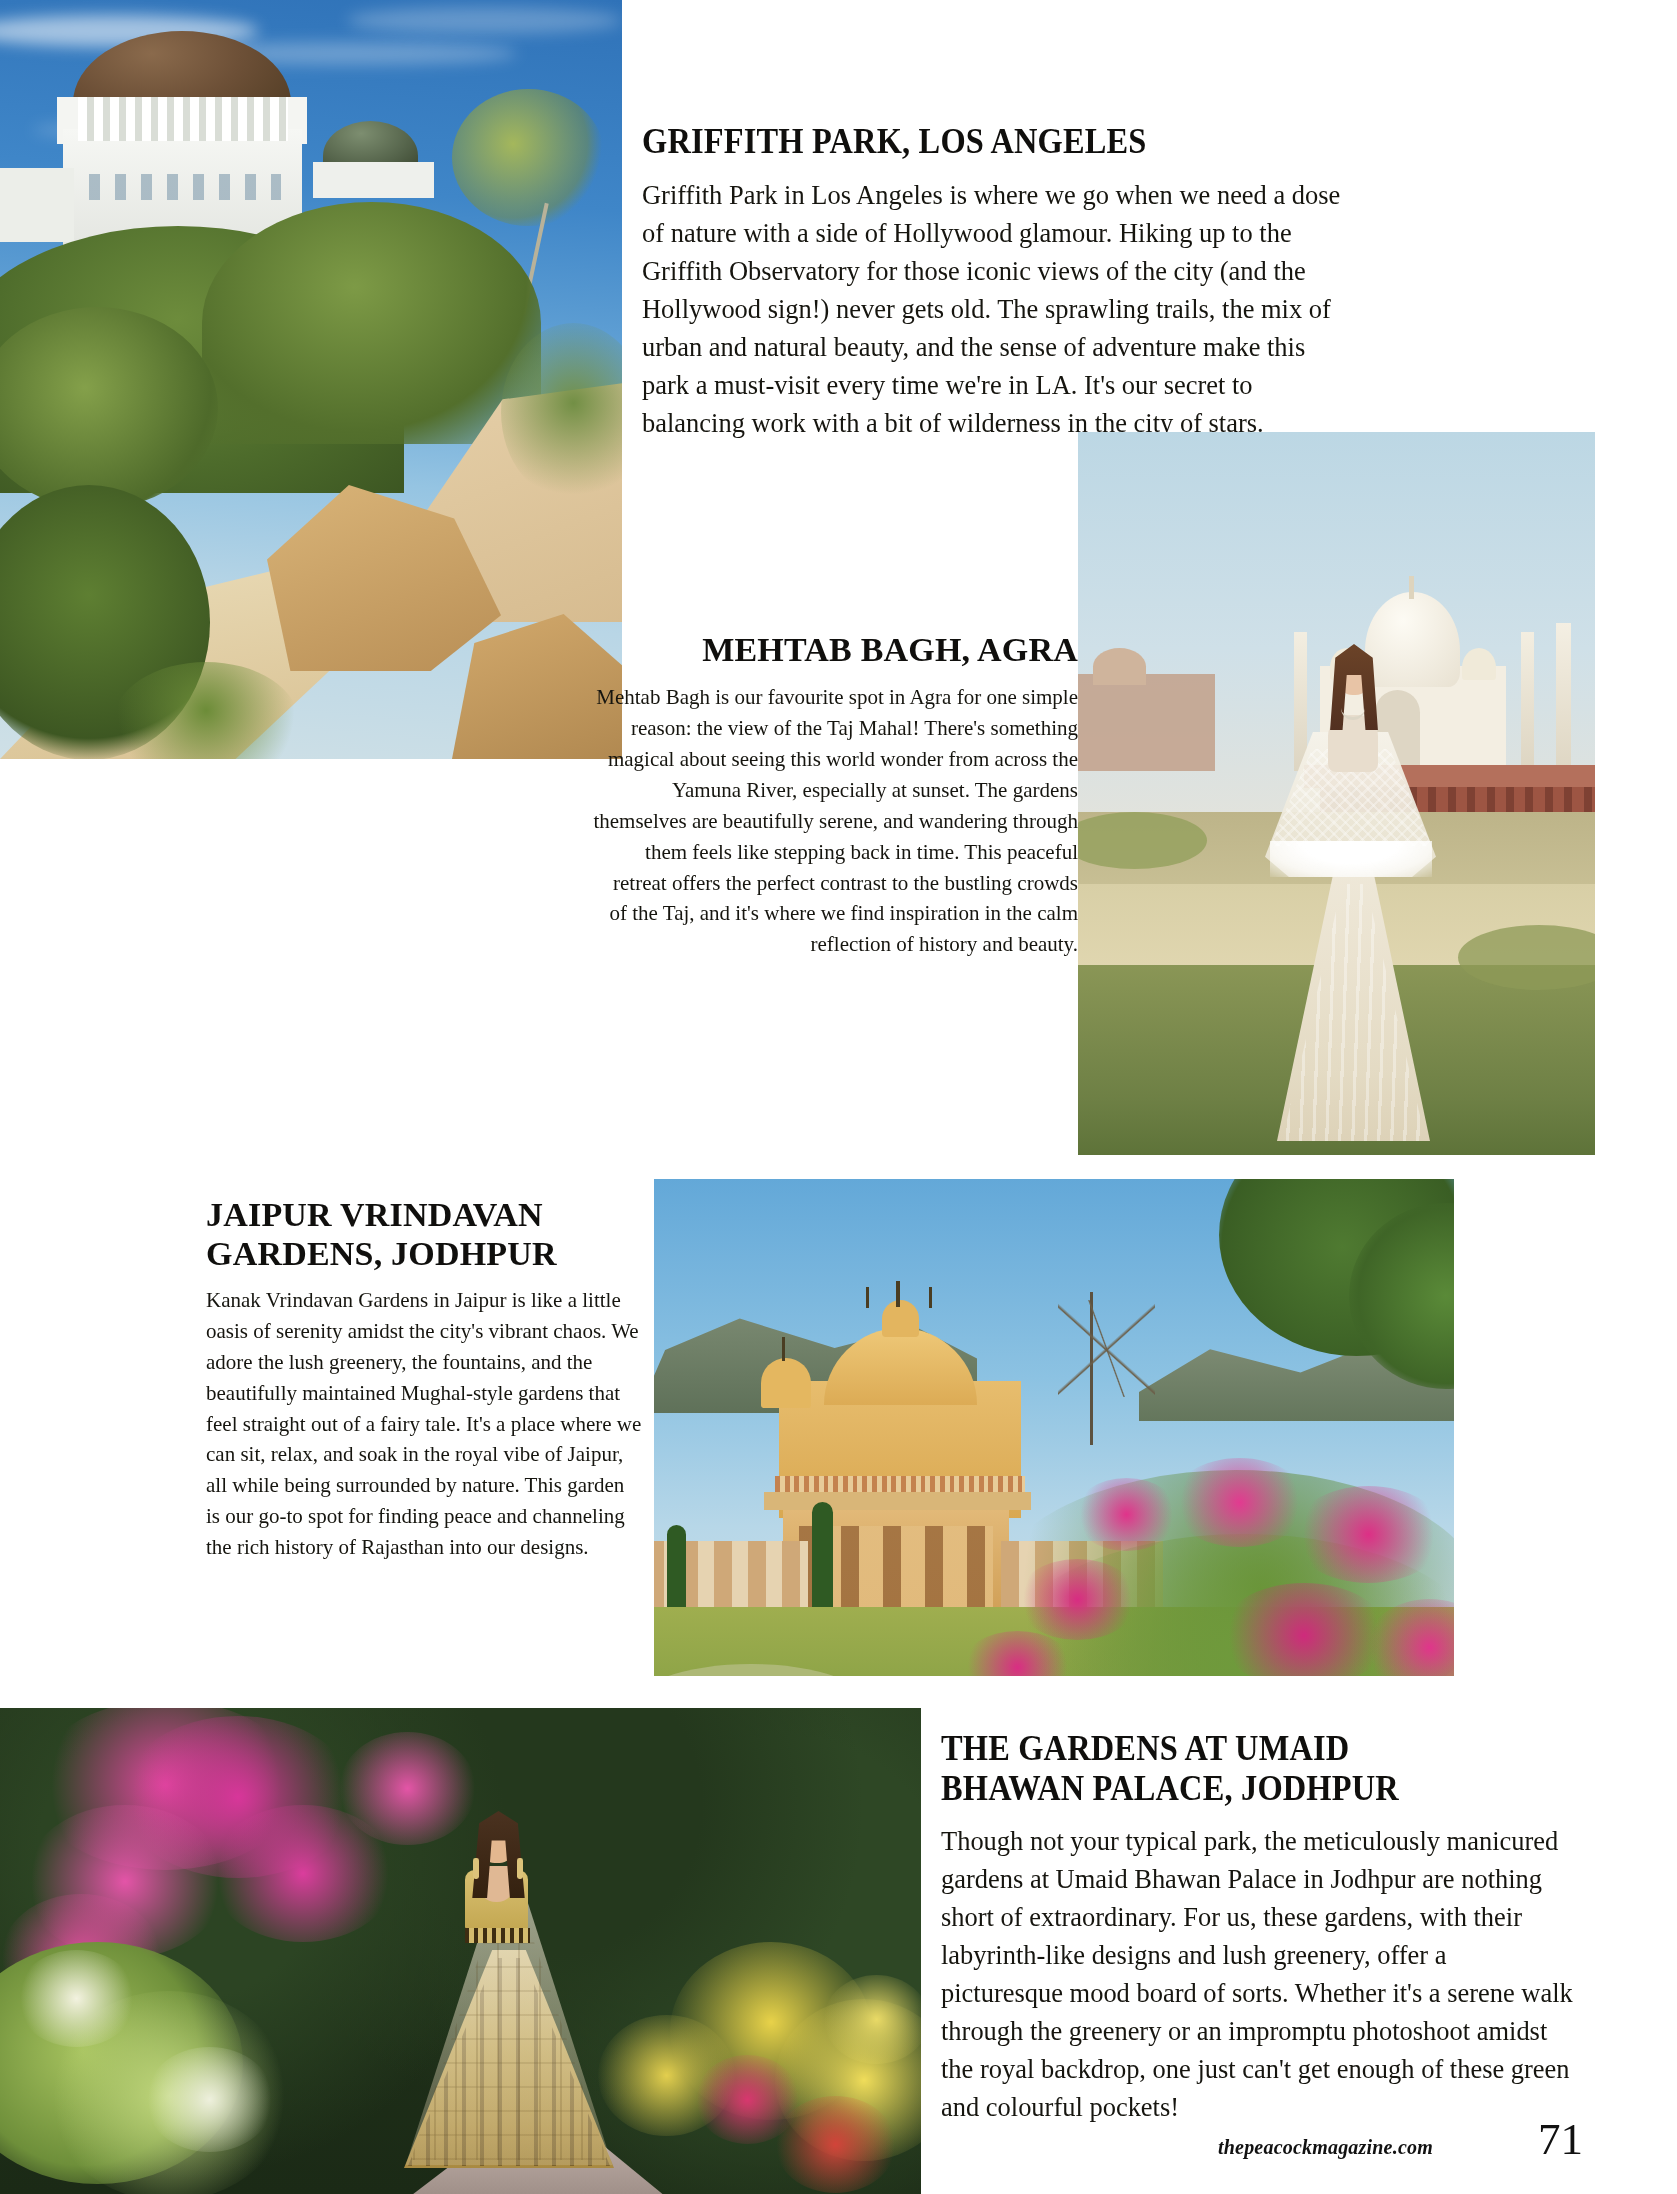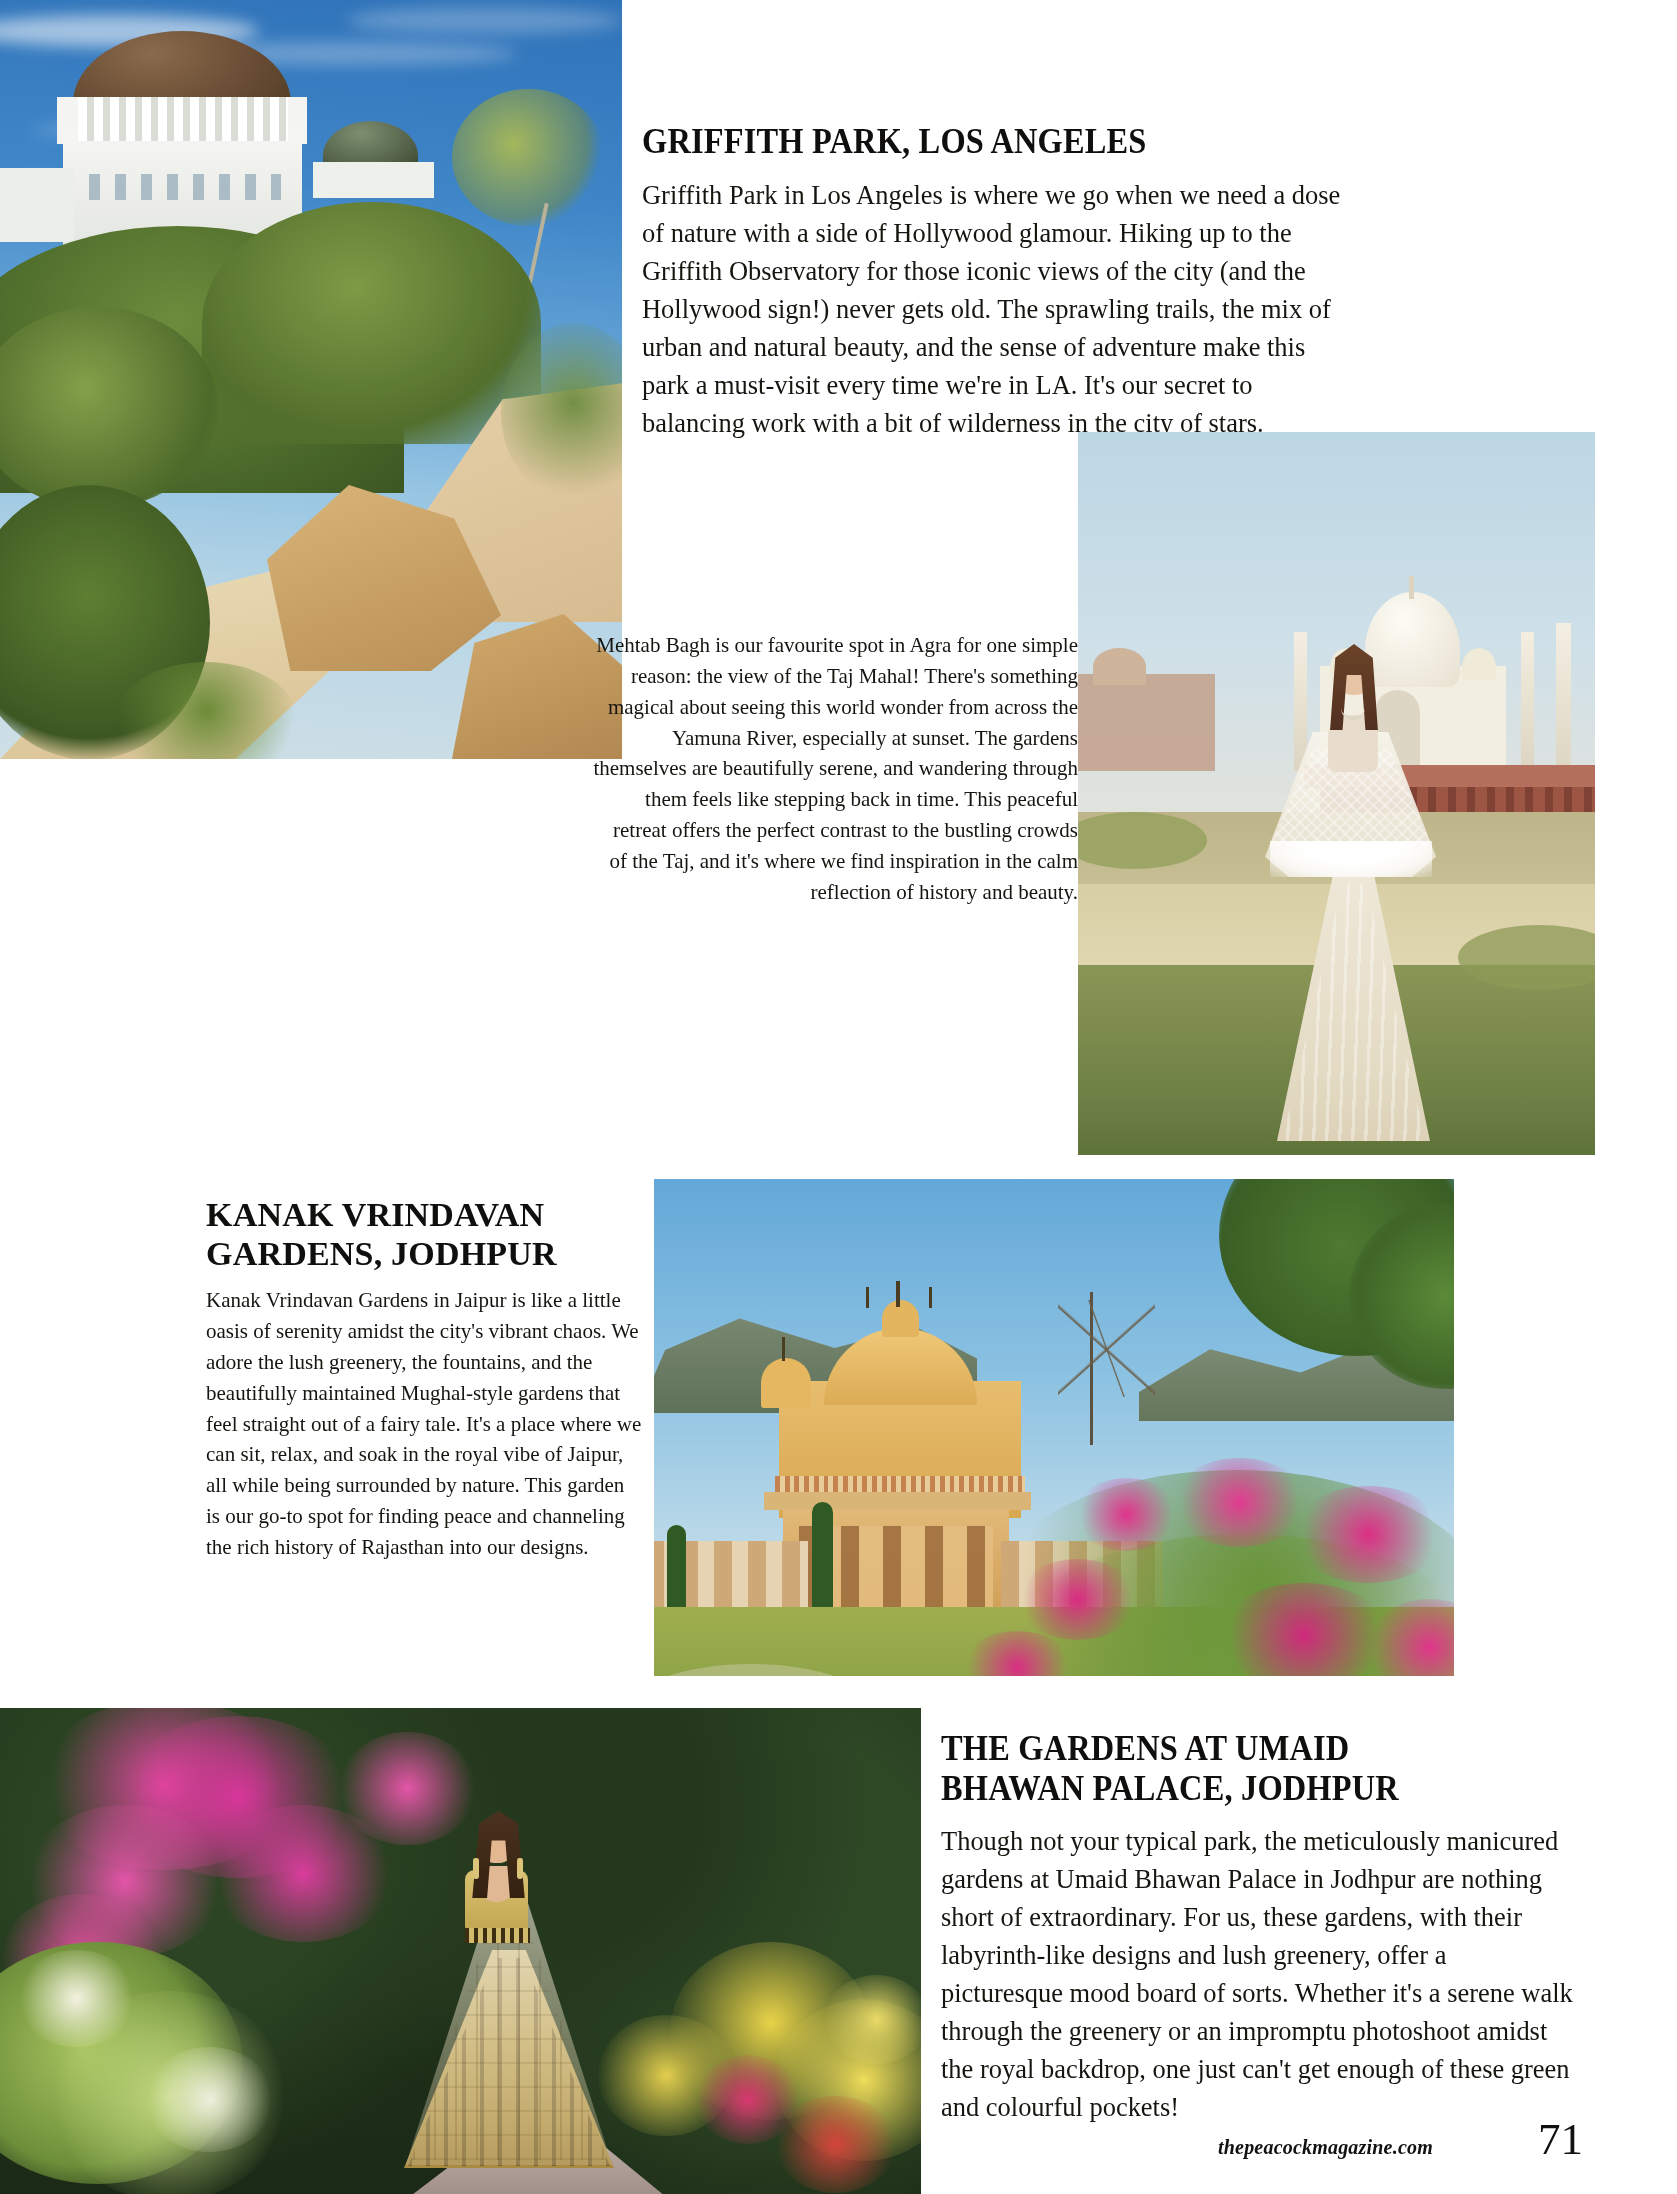--- a/index.html
+++ b/index.html
@@ -205,20 +205,21 @@
 
     <div class="layer" style="left:260px;top:223px;width:32px;height:40px;background:#e8c4a6;border-radius:16px 16px 14.5px 14.5px;"></div>
     <div class="layer" style="left:250px;top:212px;width:52px;height:86px;
       background:linear-gradient(180deg,#6b4328,#523020);
       clip-path:polygon(14% 16%,50% 0,86% 16%,96% 100%,72% 100%,64% 36%,36% 36%,28% 100%,4% 100%);"></div>
 
     <div class="layer" style="left:263px;top:267px;width:24px;height:21px;border-bottom:3.2px solid #dcd6c6;border-radius:0 0 14.5px 14.5px;"></div>
   </div>
 
   <div id="txt-mehtab">
+    <div class="heading wide-head">MEHTAB BAGH, AGRA</div>
     <div class="body-text wide-body">Mehtab Bagh is our favourite spot in Agra for one simple reason: the view of the Taj Mahal! There's something magical about seeing this world wonder from across the Yamuna River, especially at sunset. The gardens themselves are beautifully serene, and wandering through them feels like stepping back in time. This peaceful retreat offers the perfect contrast to the bustling crowds of the Taj, and it's where we find inspiration in the calm reflection of history and beauty.</div>
   </div>
 
   <div class="photo" id="photo-jaipur">
     <div class="sky"></div>
 
     <div class="layer" style="left:-16px;top:129px;width:339px;height:105px;
       background:linear-gradient(180deg,#7b8a72,#5f7159);clip-path:polygon(0 100%,8% 40%,30% 10%,58% 38%,82% 18%,100% 48%,100% 100%);"></div>
     <div class="layer" style="left:485px;top:145px;width:323px;height:97px;
       background:linear-gradient(180deg,#84917a,#64765c);clip-path:polygon(0 70%,22% 26%,50% 50%,76% 16%,100% 44%,100% 100%,0 100%);"></div>
@@ -277,21 +278,21 @@
     <div class="blob" style="left:638px;top:307px;width:153px;height:97px;background:radial-gradient(circle,#dd2f86,#b81a6700 72%);"></div>
     <div class="blob" style="left:363px;top:380px;width:121px;height:81px;background:radial-gradient(circle,#d82c82,#b3186400 74%);"></div>
     <div class="blob" style="left:565px;top:404px;width:170px;height:105px;background:radial-gradient(circle,#cf2a7c,#aa175f00 75%);"></div>
     <div class="blob" style="left:307px;top:452px;width:113px;height:73px;background:radial-gradient(circle,#d92d83,#b4186500 74%);"></div>
     <div class="blob" style="left:711px;top:420px;width:129px;height:97px;background:radial-gradient(circle,#e0358b,#ba1e6c00 74%);"></div>
 
   </div>
 
   <div id="txt-kanak">
     <div class="heading wide-head">
-      <span>KANAK VRINDAVAN</span><br>
+      <span>JAIPUR VRINDAVAN</span><br>
       <span>GARDENS, JODHPUR</span>
     </div>
     <div class="body-text wide-body">Kanak Vrindavan Gardens in Jaipur is like a little oasis of serenity amidst the city's vibrant chaos. We adore the lush greenery, the fountains, and the beautifully maintained Mughal-style gardens that feel straight out of a fairy tale. It's a place where we can sit, relax, and soak in the royal vibe of Jaipur, all while being surrounded by nature. This garden is our go-to spot for finding peace and channeling the rich history of Rajasthan into our designs.</div>
   </div>
 
   <div class="photo" id="photo-jodhpur">
 
     <div class="layer" style="inset:0;position:absolute;
       background:
         radial-gradient(circle at 20% 30%,#2c4423 0 18%,transparent 40%),

